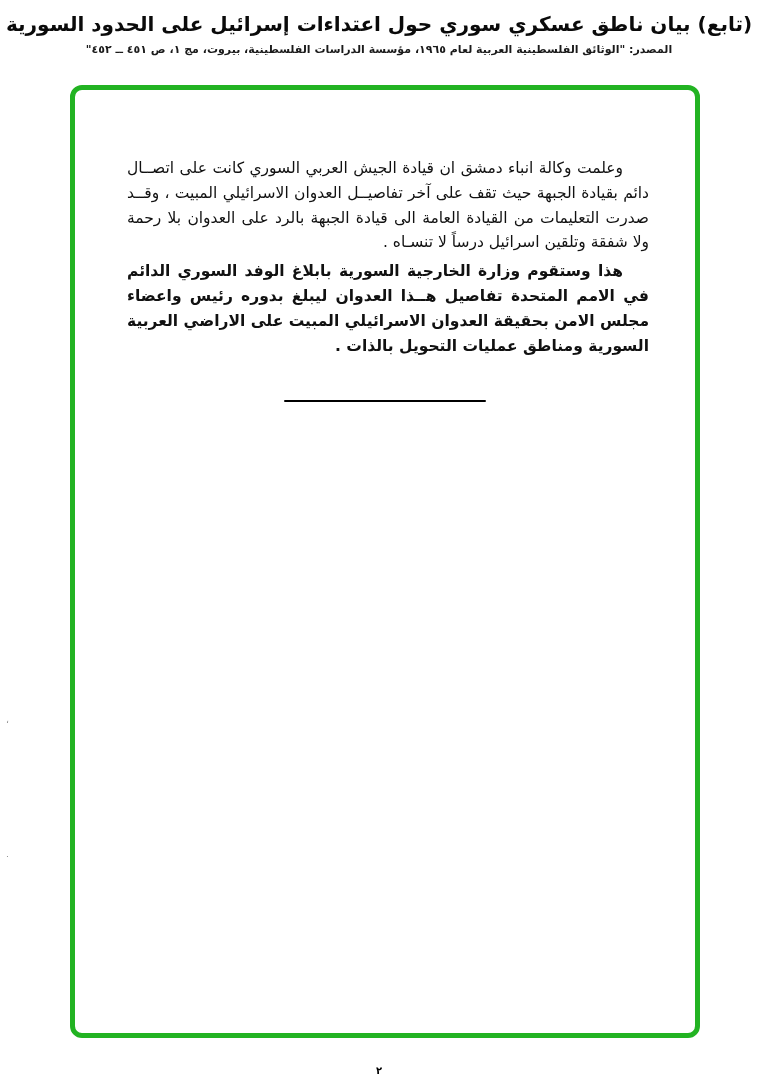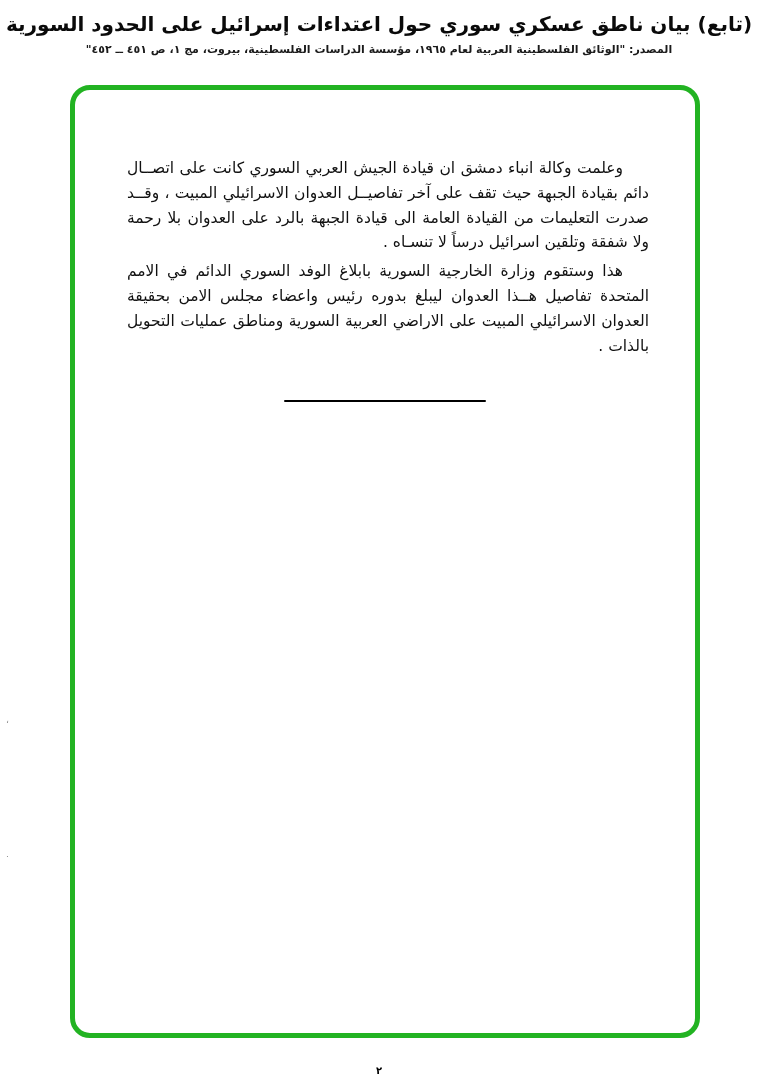--- a/index.html
+++ b/index.html
@@ -33,37 +33,38 @@
     font-weight: bold;
     color: #1a1a1a;
   }
   .green-frame {
     position: absolute;
     left: 70px;
     top: 85px;
     width: 630px;
     height: 953px;
     border: 5px solid #22b322;
-    border-radius: 20px;
+    border-radius: 12px;
     box-sizing: border-box;
     background: #ffffff;
   }
   .body-text {
     direction: rtl;
     text-align: justify;
     padding: 66px 46px 0 52px;
     font-size: 15.5px;
     line-height: 1.6;
   }
   .body-text p {
     margin: 0;
     text-indent: 26px;
   }
   .body-text p + p {
     margin-top: 4px;
+    font-weight: bold;
   }
   .separator {
     width: 202px;
     height: 2px;
     background: #000000;
     margin: 42px auto 0 auto;
     border-radius: 1px;
   }
   .artifact {
     position: absolute;

